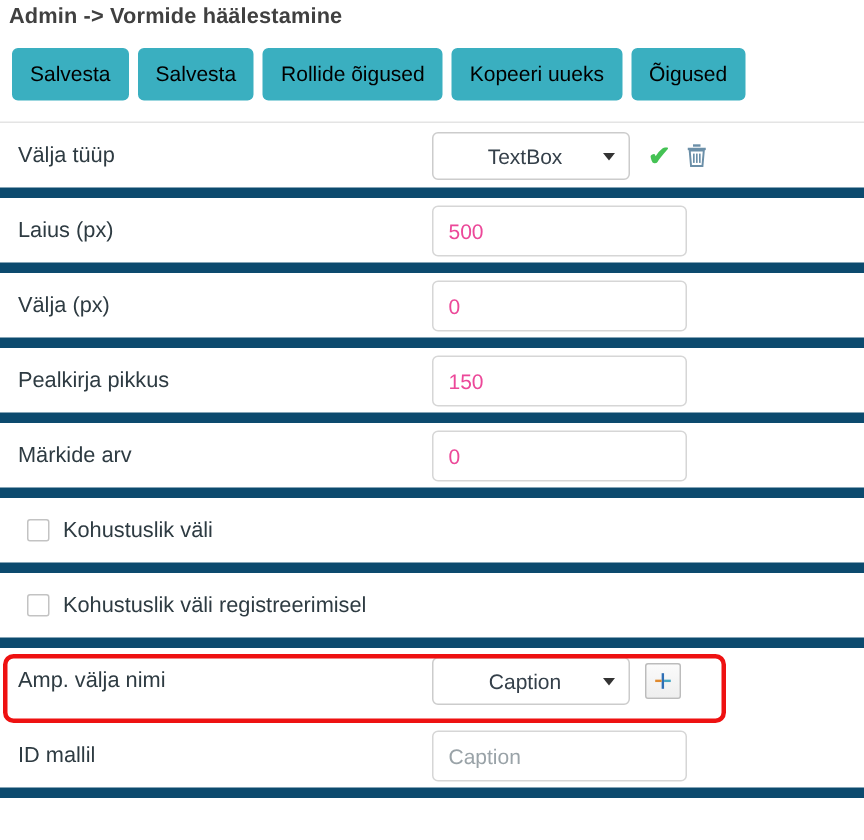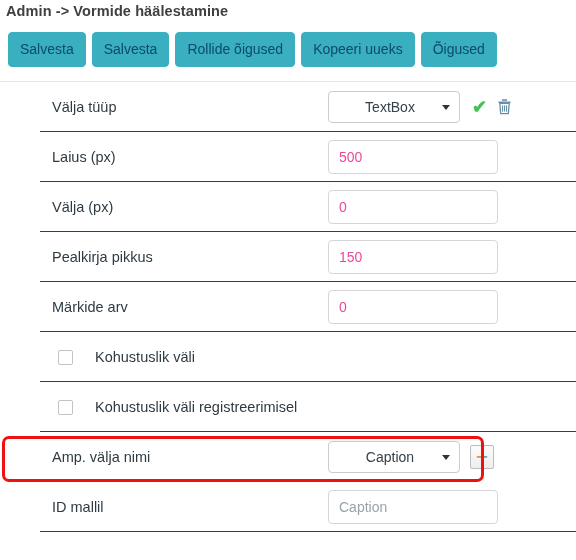--- a/index.html
+++ b/index.html
@@ -29,45 +29,44 @@
 
   
   #toolbar {
     display: flex;
     gap: 6px;
     padding: 13px 0 0 8px;
     align-items: flex-start;
   }
   .tbtn {
     background: #3aafc0;
-    color: #0c4a6e;
+    color: #000000;
     border: 1px solid #3aafc0;
     border-radius: 4px;
     font-family: "Liberation Sans", sans-serif;
     font-size: 14px;
     line-height: 1;
     padding: 9px 11px 10px 11px;
     cursor: pointer;
     white-space: nowrap;
   }
 
   
   #form-rows {
     margin-top: 14px;
     border-top: 1px solid #e4e4e4;
   }
   .row {
     display: flex;
     align-items: center;
-    border-bottom: 1px solid #0c4a6e;
+    border-bottom: 7px solid #0c4a6e;
     height: 50px;
     box-sizing: border-box;
     position: relative;
     background: #fff;
-    margin-left: 40px;
   }
   .row-label {
     width: 288px;
     box-sizing: border-box;
     padding-left: 12px;
     font-size: 14.5px;
     color: #2e3b42;
     white-space: nowrap;
   }
   .row-control {
@@ -154,22 +153,22 @@
     align-items: center;
     justify-content: center;
     cursor: pointer;
     padding: 0;
     margin-left: 2px;
   }
 
   
   .chk-row .row-label {
     display: flex;
-    align-items: flex-end;
-    gap: 22px;
+    align-items: flex-start;
+    gap: 9px;
     padding-left: 18px;
     width: auto;
   }
   .chkbox {
     width: 15px;
     height: 15px;
     box-sizing: border-box;
     border: 1px solid #c3c3c3;
     border-radius: 2px;
     background: #fff;

